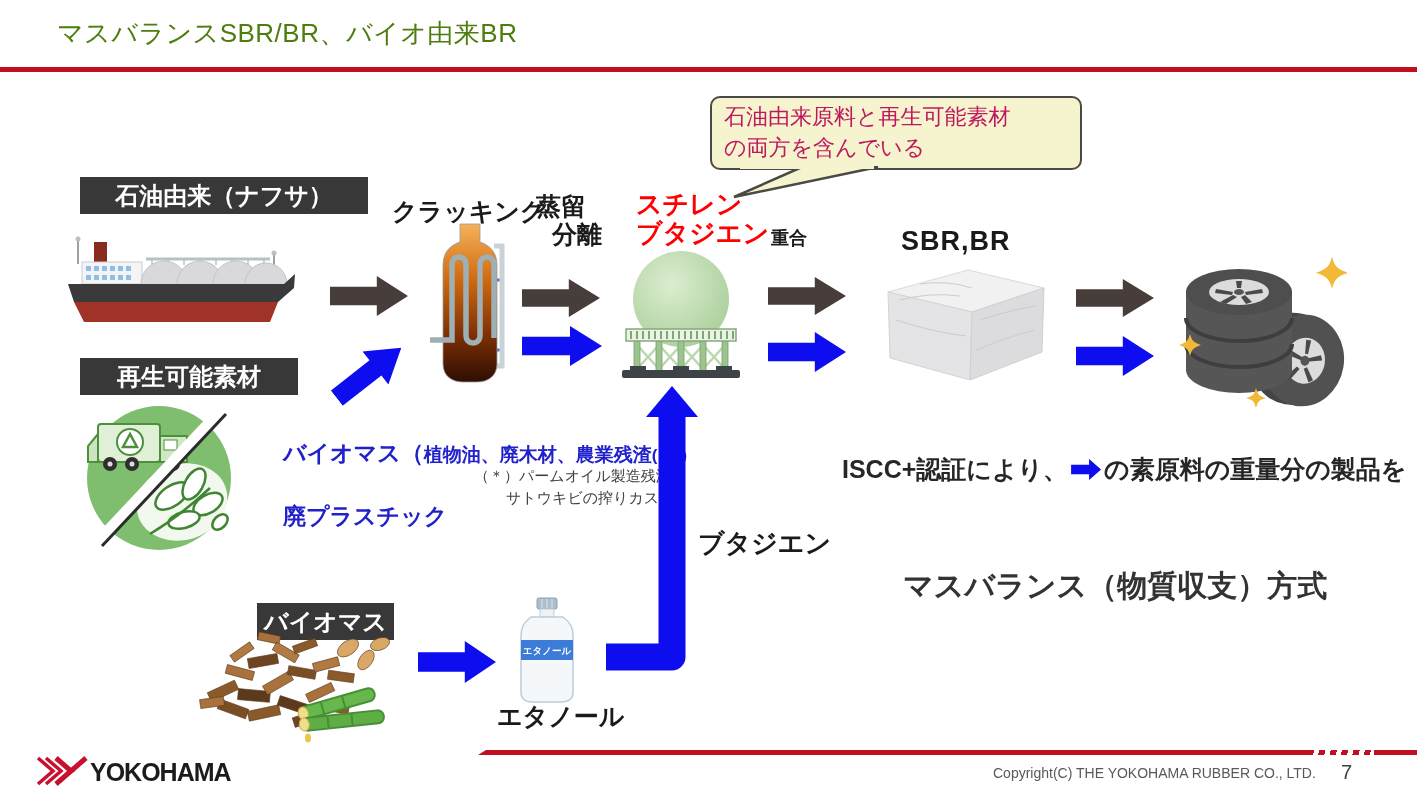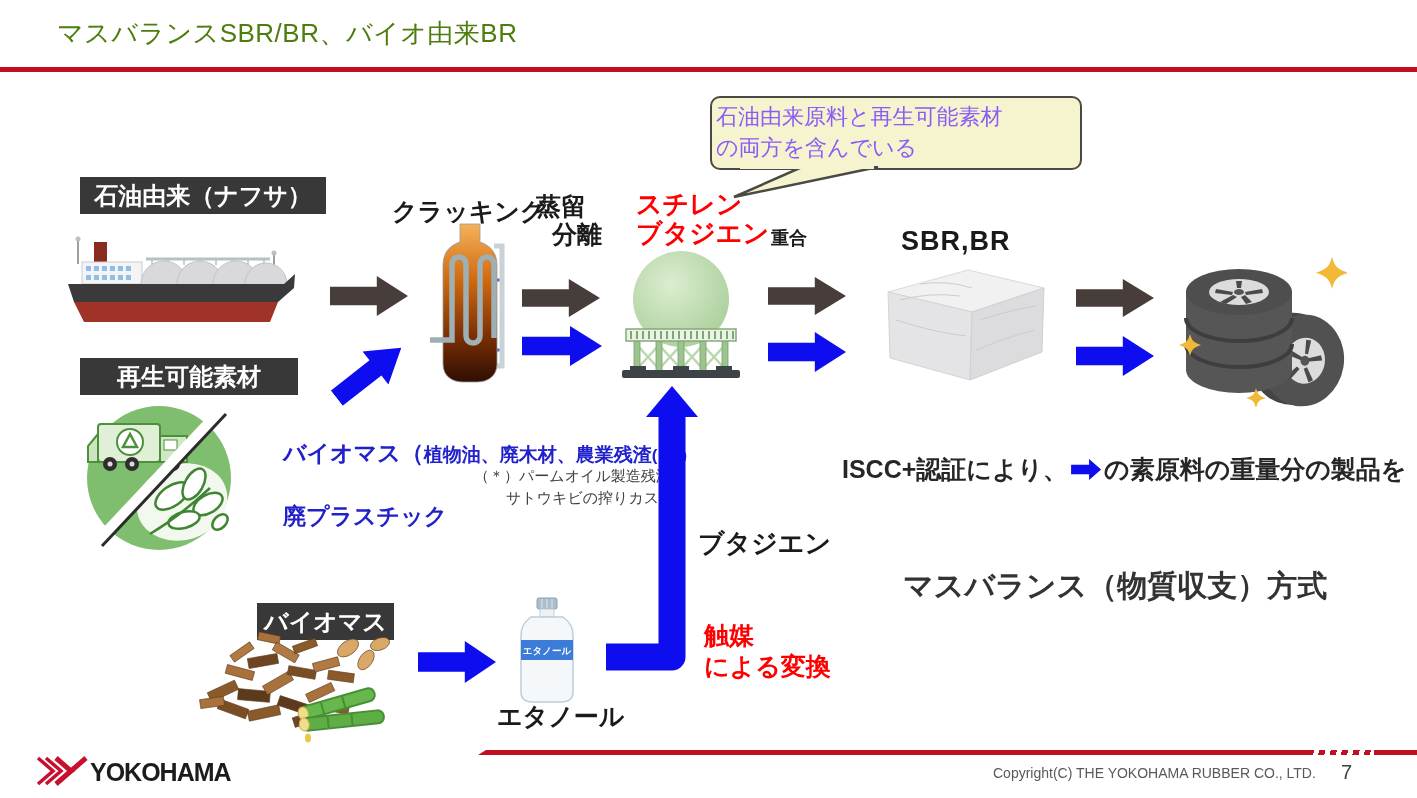--- a/index.html
+++ b/index.html
@@ -4,21 +4,21 @@
 <style>
   html,body{margin:0;padding:0;background:#fff;}
   .stage{position:relative;width:1417px;height:798px;background:#ffffff;overflow:hidden;
          font-family:"Liberation Sans","DejaVu Sans",sans-serif;color:#222;}
   .abs{position:absolute;}
   
   .title{font-size:26px;font-weight:500;color:#4d7c0f;letter-spacing:0.5px;}
   .rule{background:var(--accent_red,#C00F1E);}
   
   .bubble{background:var(--bubble_bg,#F6F3CF);border:2.5px solid #4a4a44;border-radius:10px;
-          font-size:22px;color:#8b5cf6;line-height:1.42;padding:3px 4px;box-sizing:border-box;}
+          font-size:22px;color:#be185d;line-height:1.42;padding:3px 12px;box-sizing:border-box;}
   
   .black-label{background:var(--label_bg,#383838);color:#ffffff;font-weight:bold;
                display:flex;align-items:center;justify-content:center;box-sizing:border-box;}
   
   .arr{clip-path:polygon(0 27%,60% 27%,60% 0,100% 50%,60% 100%,60% 73%,0 73%);}
   .arr.dark{background:var(--arrow_dark,#473D3B);}
   .arr.blue{background:var(--arrow_blue,#0D0DF0);}
   .mini-arrow{display:inline-block;width:30px;height:21px;background:var(--arrow_blue,#0D0DF0);
               clip-path:polygon(0 27%,60% 27%,60% 0,100% 50%,60% 100%,60% 73%,0 73%);
               vertical-align:-2px;margin:0 3px;}
@@ -41,21 +41,21 @@
 
   <div class="abs bubble" style="left:710px;top:96px;width:372px;height:74px;">
     <div>石油由来原料と再生可能素材</div>
     <div>の両方を含んでいる</div>
   </div>
   <svg class="abs" style="left:720px;top:166px;" width="170" height="34">
     <polygon points="82,1 14,31 158,1" fill="var(--bubble_bg,#F6F3CF)" stroke="#4a4a44" stroke-width="2.5"></polygon>
     <rect x="20" y="0" width="134" height="3" fill="var(--bubble_bg,#F6F3CF)"></rect>
   </svg>
 
-  <div class="abs black-label" style="left:80px;top:177px;width:246px;height:37px;font-size:24px;">
+  <div class="abs black-label" style="left:80px;top:177px;width:288px;height:37px;font-size:24px;">
     <span>石油由来（ナフサ）</span>
   </div>
   <svg class="abs" style="left:58px;top:226px;" width="238" height="100" viewBox="0 0 238 100">
     <line x1="20" y1="14" x2="20" y2="38" stroke="#9aa0a6" stroke-width="2"></line>
       <circle cx="20" cy="13" r="2.5" fill="#b9bfc6"></circle>
     <line x1="216" y1="28" x2="216" y2="52" stroke="#9aa0a6" stroke-width="2"></line>
       <circle cx="216" cy="27" r="2.5" fill="#b9bfc6"></circle>
     <rect x="36" y="16" width="13" height="22" fill="#8a2b22"></rect>
     <rect x="24" y="36" width="60" height="22" fill="#f4f4f4" stroke="#c9ccd1"></rect>
     <g fill="#8fbfe8">
@@ -268,24 +268,20 @@
   <div class="abs note" style="left:474px;top:467px;">（＊）パームオイル製造残渣や</div>
   <div class="abs note" style="left:506px;top:489px;">サトウキビの搾りカス等</div>
   <div class="abs blue-text" style="left:283px;top:501px;font-size:23px;">廃プラスチック</div>
 
   <div class="abs iscc" style="left:842px;top:452px;">
     <div><span>ISCC+認証により、</span><span class="mini-arrow"></span><span>の素原料の重量分の製品を</span></div>
   </div>
   <div class="abs method" style="left:903px;top:566px;">マスバランス（物質収支）方式</div>
 
   <div class="abs bold-black" style="left:698px;top:526px;font-size:26px;">ブタジエン</div>
-  <div class="abs red-text" style="left:704px;top:620px;font-size:25px;line-height:31px;">
-    <div>触媒</div>
-    <div>による変換</div>
-  </div>
 
   <svg class="abs" style="left:600px;top:384px;" width="112" height="294" viewBox="0 0 112 294">
     <path d="M6,273 L72,273 L72,30" fill="none" stroke="var(--arrow_blue,#0D0DF0)" stroke-width="27" stroke-linejoin="round"></path>
     <polygon points="46,33 98,33 72,2" fill="var(--arrow_blue,#0D0DF0)"></polygon>
   </svg>
 
   <div class="abs black-label" style="left:257px;top:603px;width:137px;height:37px;font-size:24px;">
     <span>バイオマス</span>
   </div>
   <svg class="abs" style="left:188px;top:608px;" width="218" height="138" viewBox="0 0 218 138">

